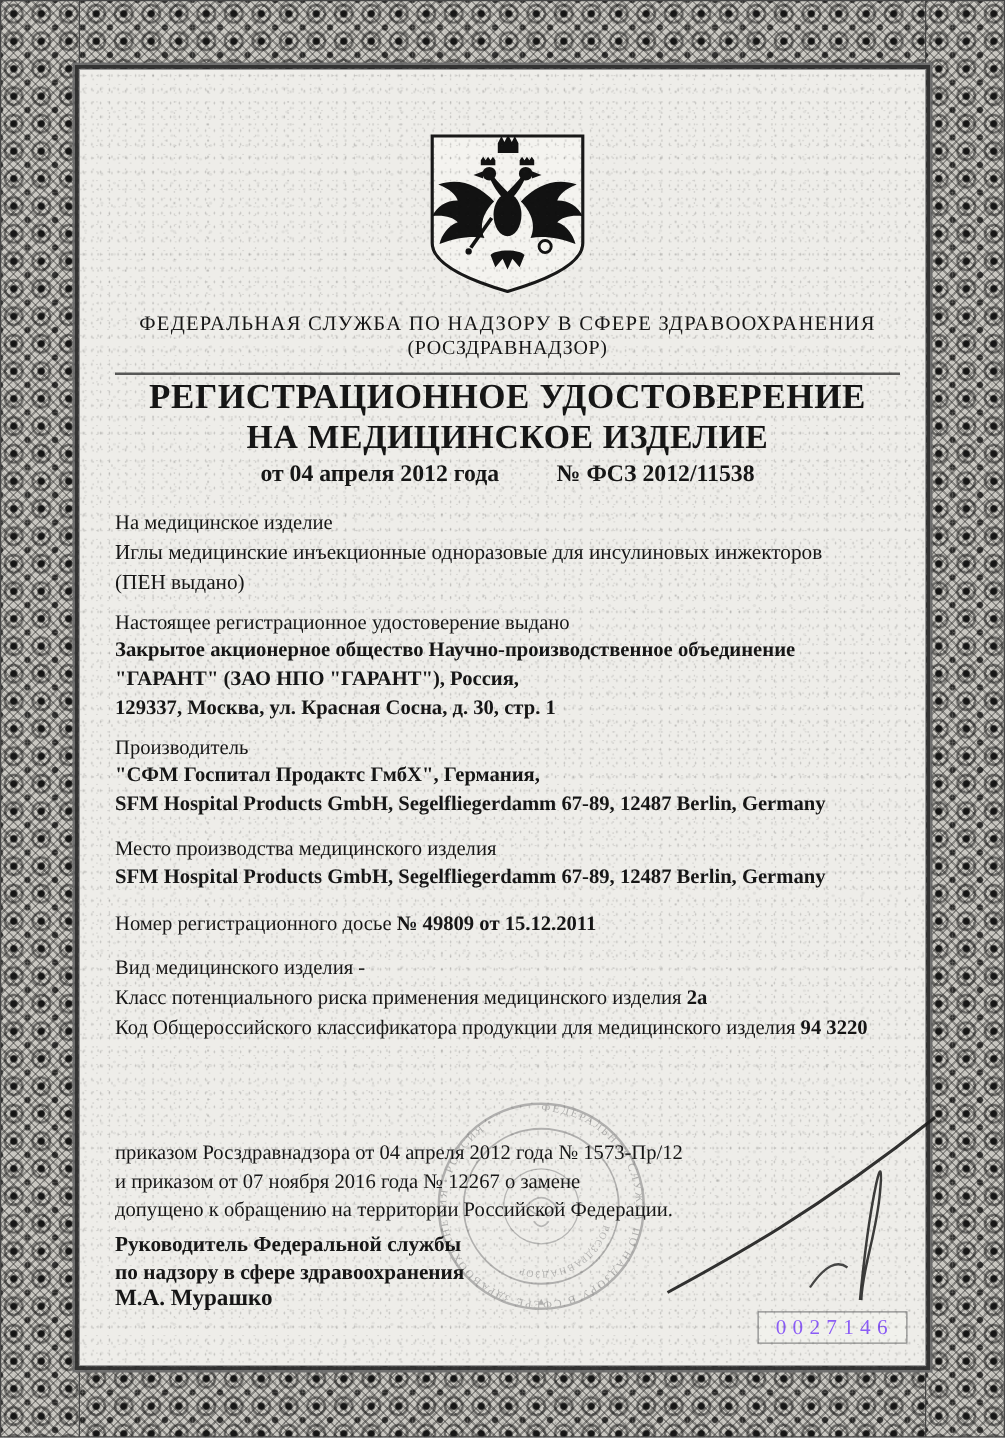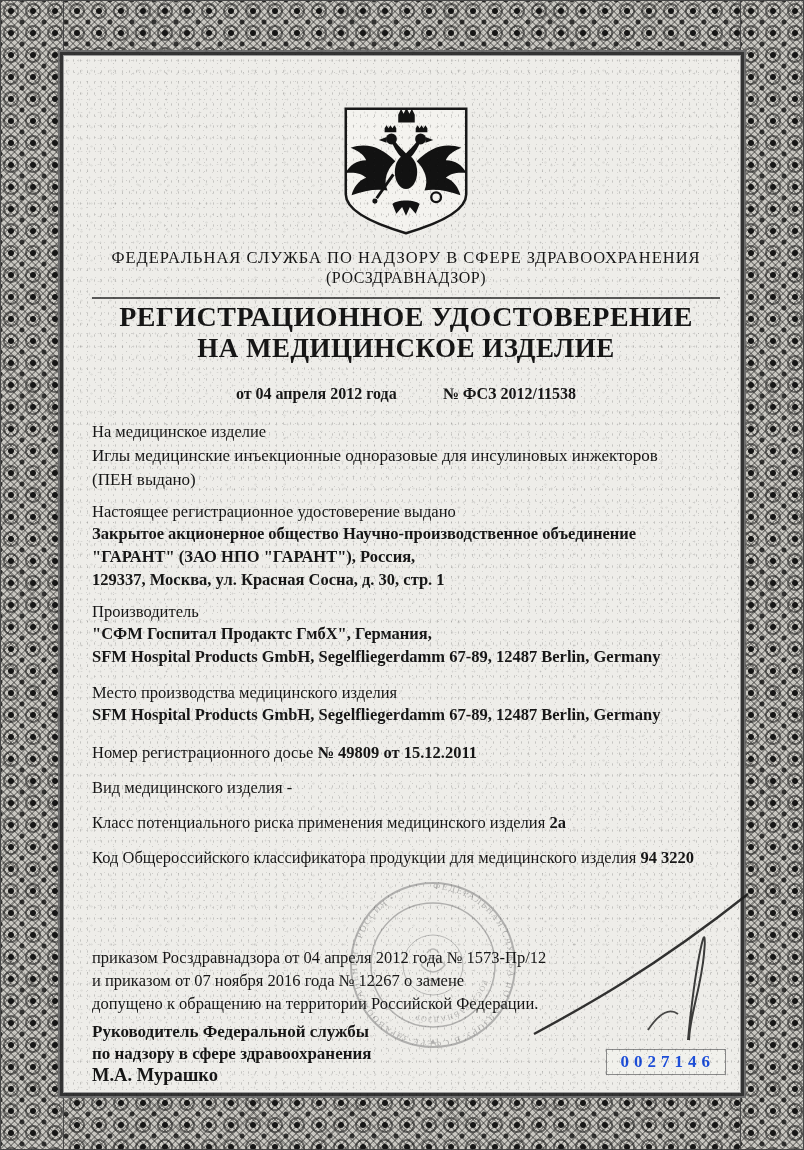--- a/index.html
+++ b/index.html
@@ -43,40 +43,40 @@
 
   
   .content{position:absolute;left:92px;right:84px;top:58px;bottom:60px;z-index:5;}
   .center{text-align:center;}
   .eagle-wrap{margin-top:46px;text-align:center;}
   .agency{margin-top:6px;font-size:16.5px;line-height:20px;letter-spacing:1px;}
   .agency-short{font-size:16px;line-height:20px;letter-spacing:.5px;}
   .hr{border:0;border-top:2px solid #3d3d3d;margin:9px 0 0 0;opacity:.85;}
   .title1{margin-top:2px;font-size:28px;line-height:32px;font-weight:bold;letter-spacing:.5px;}
   .title2{font-size:27px;line-height:30px;font-weight:bold;letter-spacing:.5px;}
-  .dateline{margin-top:19px;font-size:16px;line-height:24px;font-weight:bold;}
+  .dateline{margin-top:4px;font-size:19px;line-height:24px;font-weight:bold;}
   .dateline .gap{display:inline-block;margin-left:46px;}
   .lbl{font-size:16.5px;line-height:21px;}
   .b17{font-size:17px;line-height:24px;font-weight:normal;}
   .b165{font-size:16.5px;line-height:23px;font-weight:bold;white-space:nowrap;}
   .mt15{margin-top:15px;} .mt9{margin-top:9px;} .mt10{margin-top:10px;}
-  .mt14{margin-top:14px;} .mt16{margin-top:16px;} .mt13{margin-top:14px;}
+  .mt14{margin-top:14px;} .mt16{margin-top:16px;} .mt13{margin-top:3px;}
   .mt2{margin-top:2px;}
   .inline-val{font-weight:bold;}
   .orders{margin-top:78px;font-size:16.5px;line-height:23px;}
   .signer-row{margin-top:6px;display:flex;justify-content:space-between;align-items:flex-start;flex-direction:column;}
   .signer-title{font-size:17px;line-height:22px;font-weight:bold;}
   .signer-name{font-size:18.5px;font-weight:bold;margin-right:12px;}
   .nowrap{white-space:nowrap;}
 
   
   .stamp{position:absolute;left:341px;top:873px;z-index:4;opacity:.55;}
   .signature{position:absolute;left:520px;top:862px;z-index:7;pointer-events:none;}
-  .serial{position:absolute;right:78px;top:1049px;z-index:6;font-size:17px;font-weight:bold;
-    letter-spacing:5px;color:#1d4ed8;border:1px solid #8a8a8a;padding:2px 10px 2px 14px;
+  .serial{position:absolute;right:78px;top:1049px;z-index:6;font-size:17px;font-weight:normal;
+    letter-spacing:5px;color:#8b5cf6;border:1px solid #8a8a8a;padding:2px 10px 2px 14px;
     background:rgba(243,242,238,.65);}
 </style>
 </head>
 <body>
 
 <div class="page">
 
   <div class="noise2"></div>
 
   <div class="bstrip b-top"></div>

